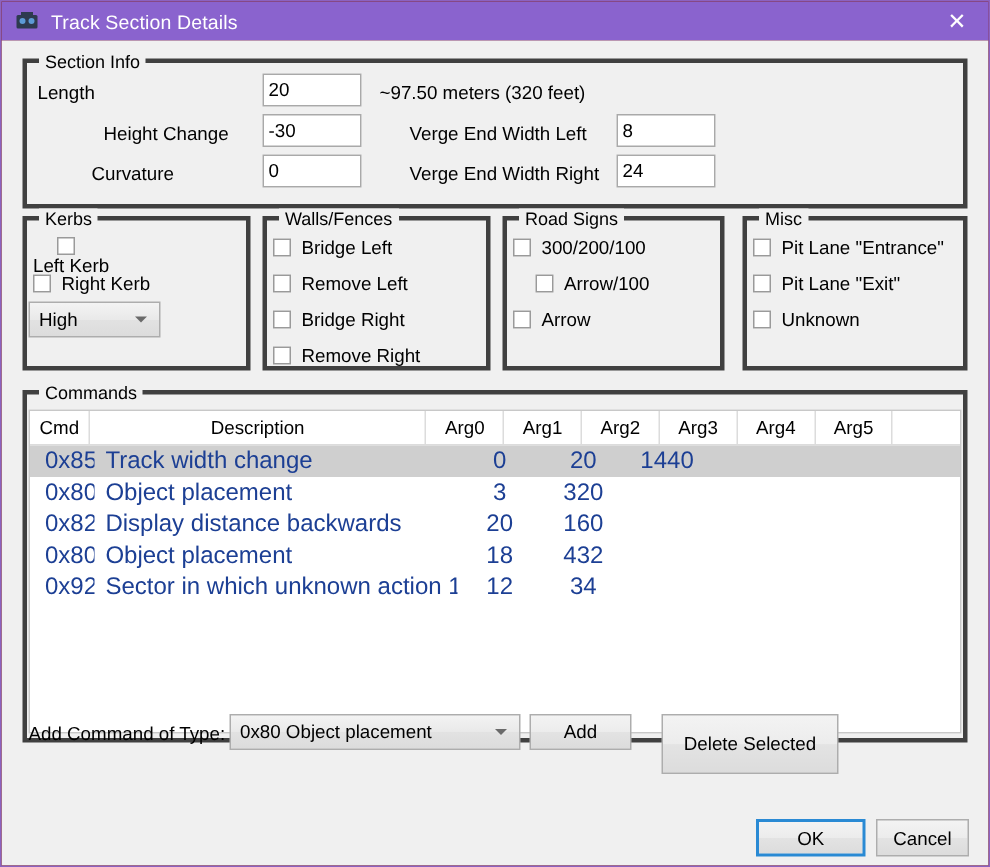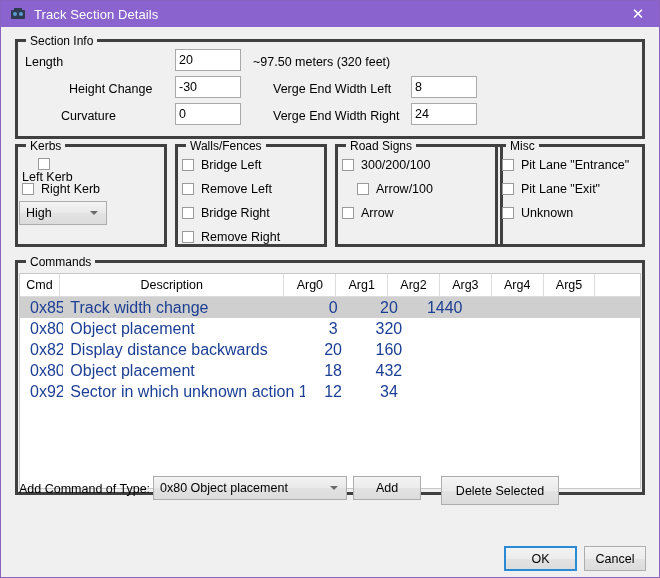--- a/index.html
+++ b/index.html
@@ -319,21 +319,21 @@
     </div>
     <div class="cbrow" style="left:181px; top:179px;">
       <span class="cbox"></span>
       <span class="cblabel">Bridge Right</span>
     </div>
     <div class="cbrow" style="left:181px; top:203px;">
       <span class="cbox"></span>
       <span class="cblabel">Remove Right</span>
     </div>
 
-    <div class="groupbox" style="left:334px; top:117px; width:168px; height:103px;">
+    <div class="groupbox" style="left:334px; top:117px; width:148px; height:103px;">
       <span class="group-label">Road Signs</span>
     </div>
     <div class="cbrow" style="left:341px; top:131px;">
       <span class="cbox"></span>
       <span class="cblabel">300/200/100</span>
     </div>
     <div class="cbrow" style="left:341px; top:155px;padding-left:15px;">
       <span class="cbox"></span>
       <span class="cblabel">Arrow/100</span>
     </div>
@@ -430,19 +430,19 @@
         <div class="cell c-arg"></div>
       </div>
     </div>
 
     <span class="field-label" style="left:18px; top:455px;">Add Command of Type:</span>
     <div class="combo" style="left:152px; top:449px; width:194px;">
       <span>0x80 Object placement</span>
       <span class="arrow"></span>
     </div>
     <div class="button" style="left:352px; top:449px; width:68px; height:24px;">Add</div>
-    <div class="button" style="left:440px; top:449px; width:118px; height:29px;">Delete Selected</div>
+    <div class="button" style="left:440px; top:449px; width:118px; height:40px;">Delete Selected</div>
 
     <div class="button default" style="left:503px; top:519px; width:73px; height:25px;">OK</div>
     <div class="button" style="left:583px; top:519px; width:62px; height:25px;">Cancel</div>
 
   </div>
 </div>
 
 </body></html>

